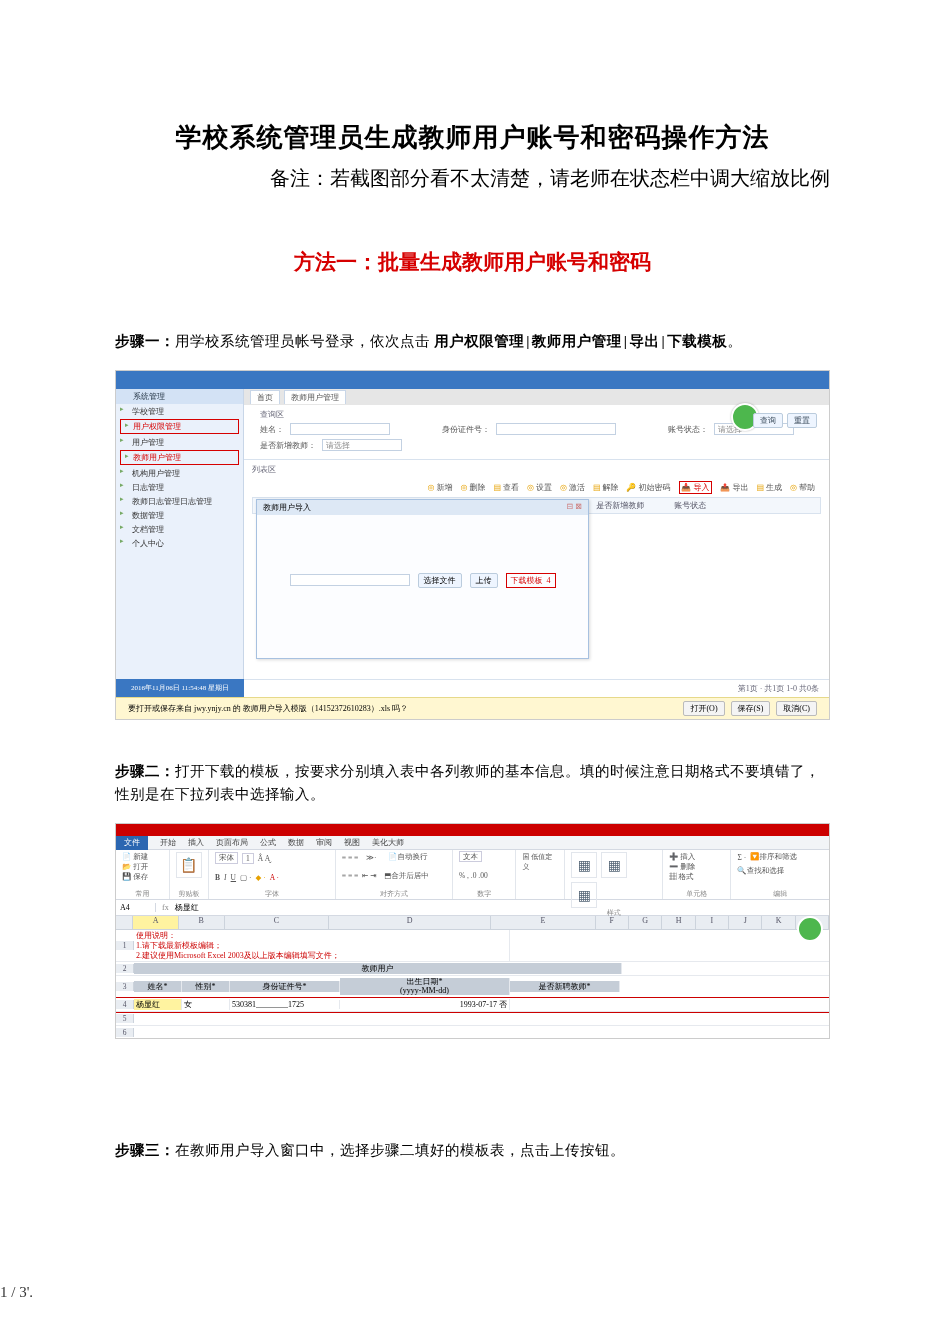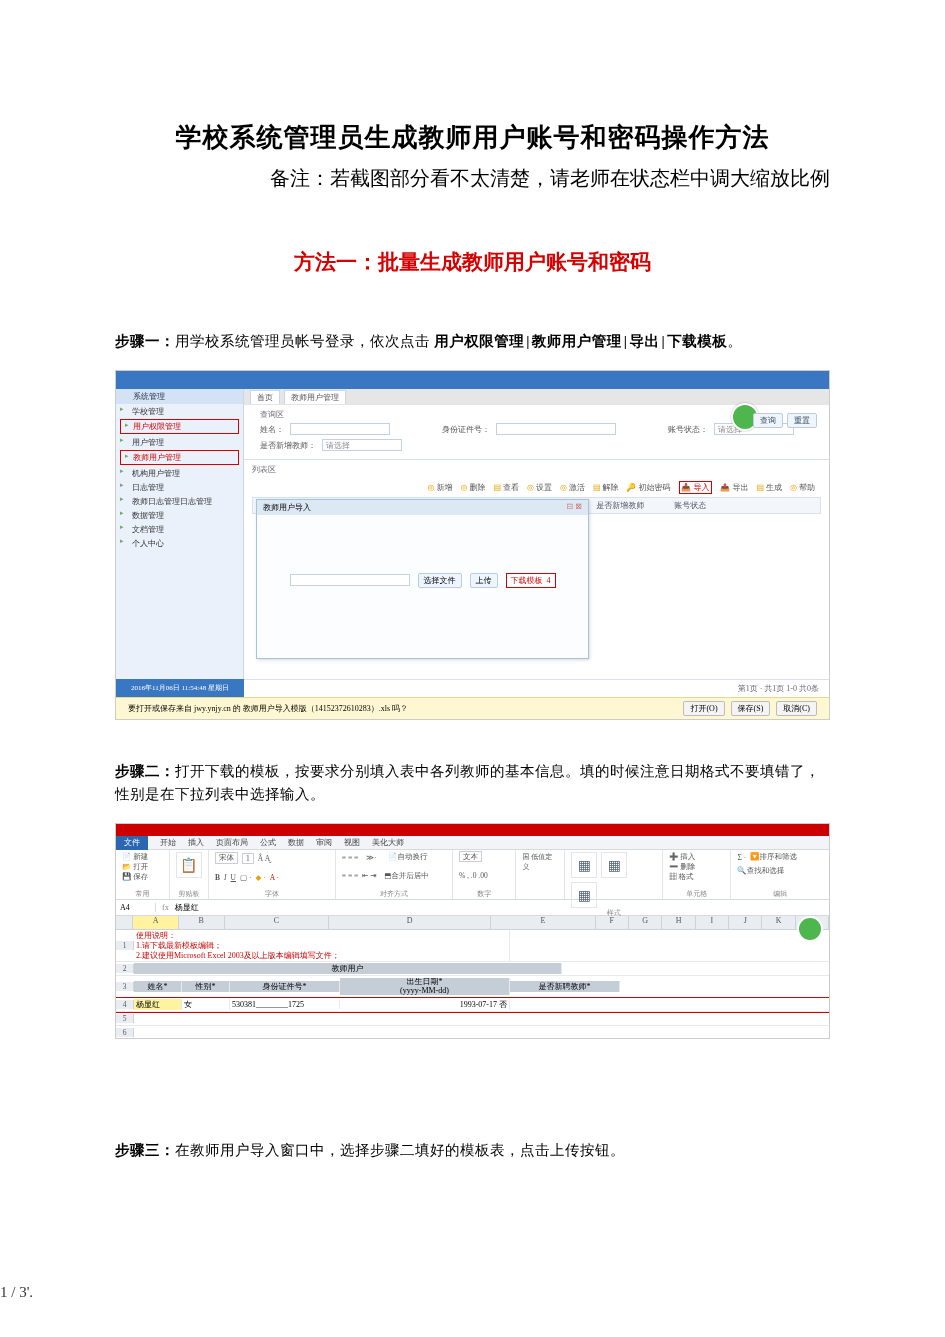--- a/index.html
+++ b/index.html
@@ -368,21 +368,21 @@
         <div class="f2-rn">1</div>
         <div class="f2-cell f2-redtxt" style="width:376px; white-space:normal; line-height:1.2; padding:1px 2px">
           <div>使用说明：</div>
           <div>1.请下载最新模板编辑；</div>
           <div>2.建议使用Microsoft Excel 2003及以上版本编辑填写文件；</div>
         </div>
       </div>
 
       <div class="f2-row">
         <div class="f2-rn">2</div>
-        <div class="f2-cell f2-hdrcell" style="width:428px">教师用户</div>
+        <div class="f2-cell f2-hdrcell" style="width:488px">教师用户</div>
       </div>
 
       <div class="f2-row" style="height:22px">
         <div class="f2-rn">3</div>
         <div class="f2-cell f2-hdrcell cA">姓名*</div>
         <div class="f2-cell f2-hdrcell cB">性别*</div>
         <div class="f2-cell f2-hdrcell cC">身份证件号*</div>
         <div class="f2-cell f2-hdrcell cD" style="white-space:pre-line; line-height:1.1">出生日期*
 (yyyy-MM-dd)</div>
         <div class="f2-cell f2-hdrcell cE">是否新聘教师*</div>

